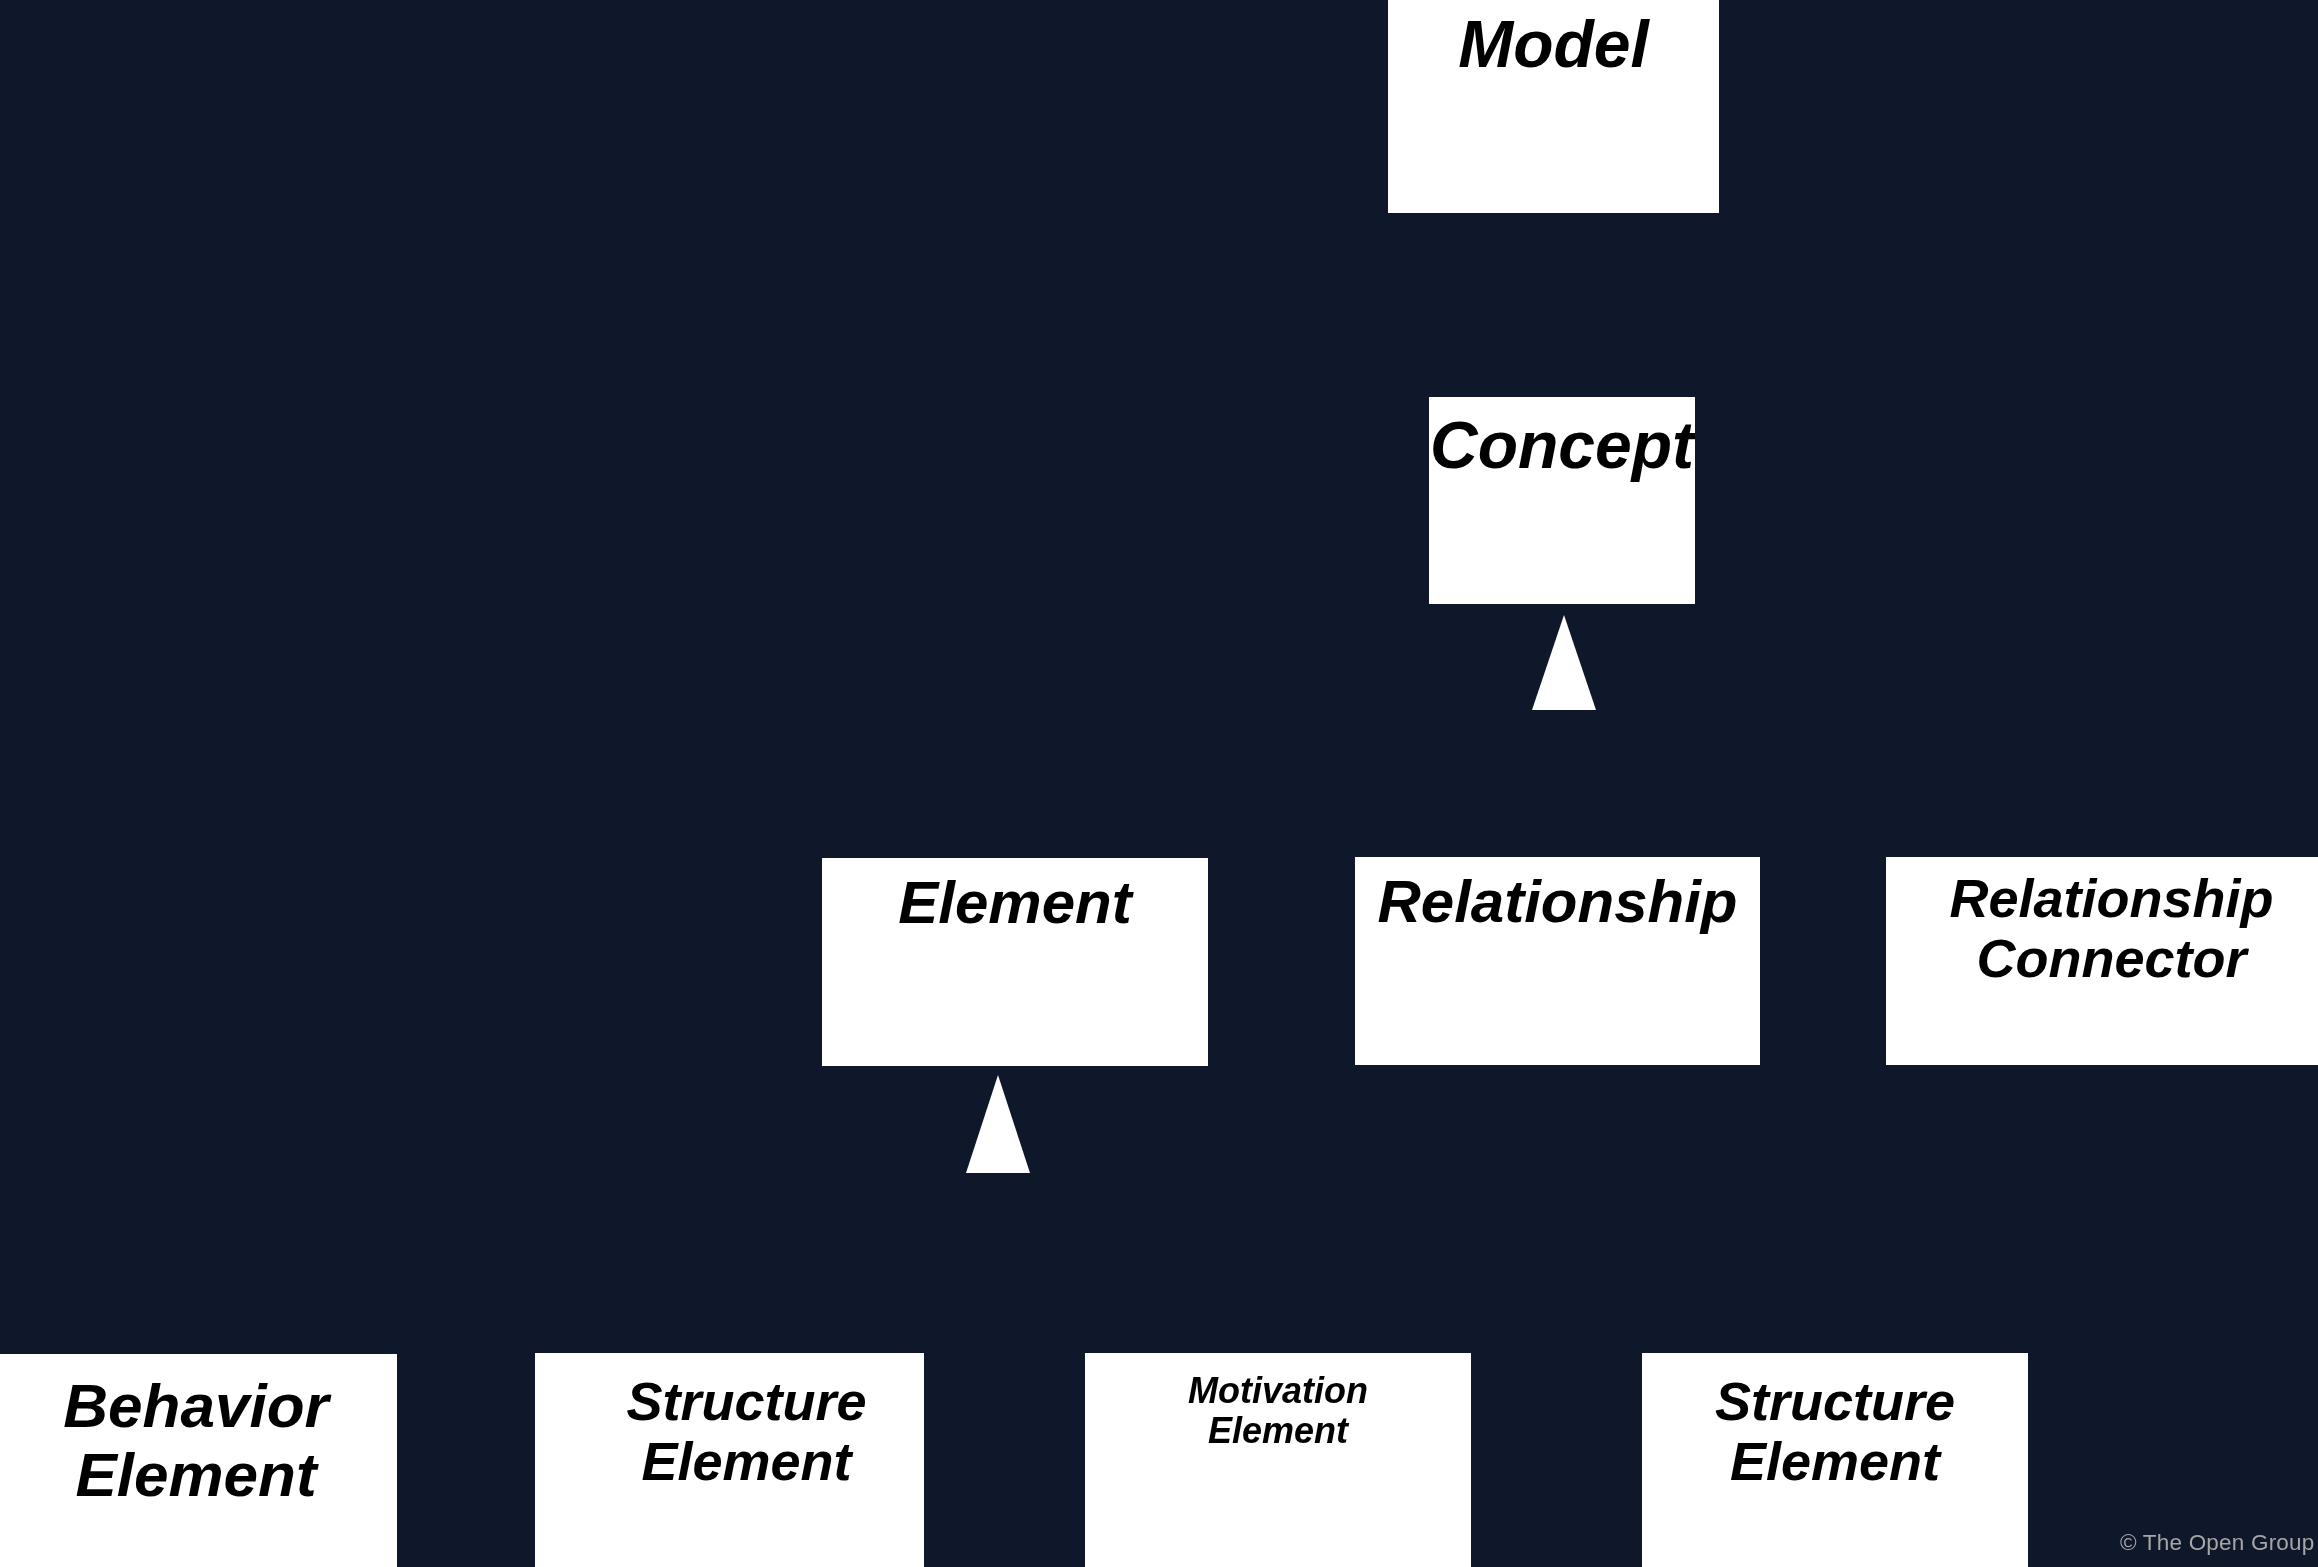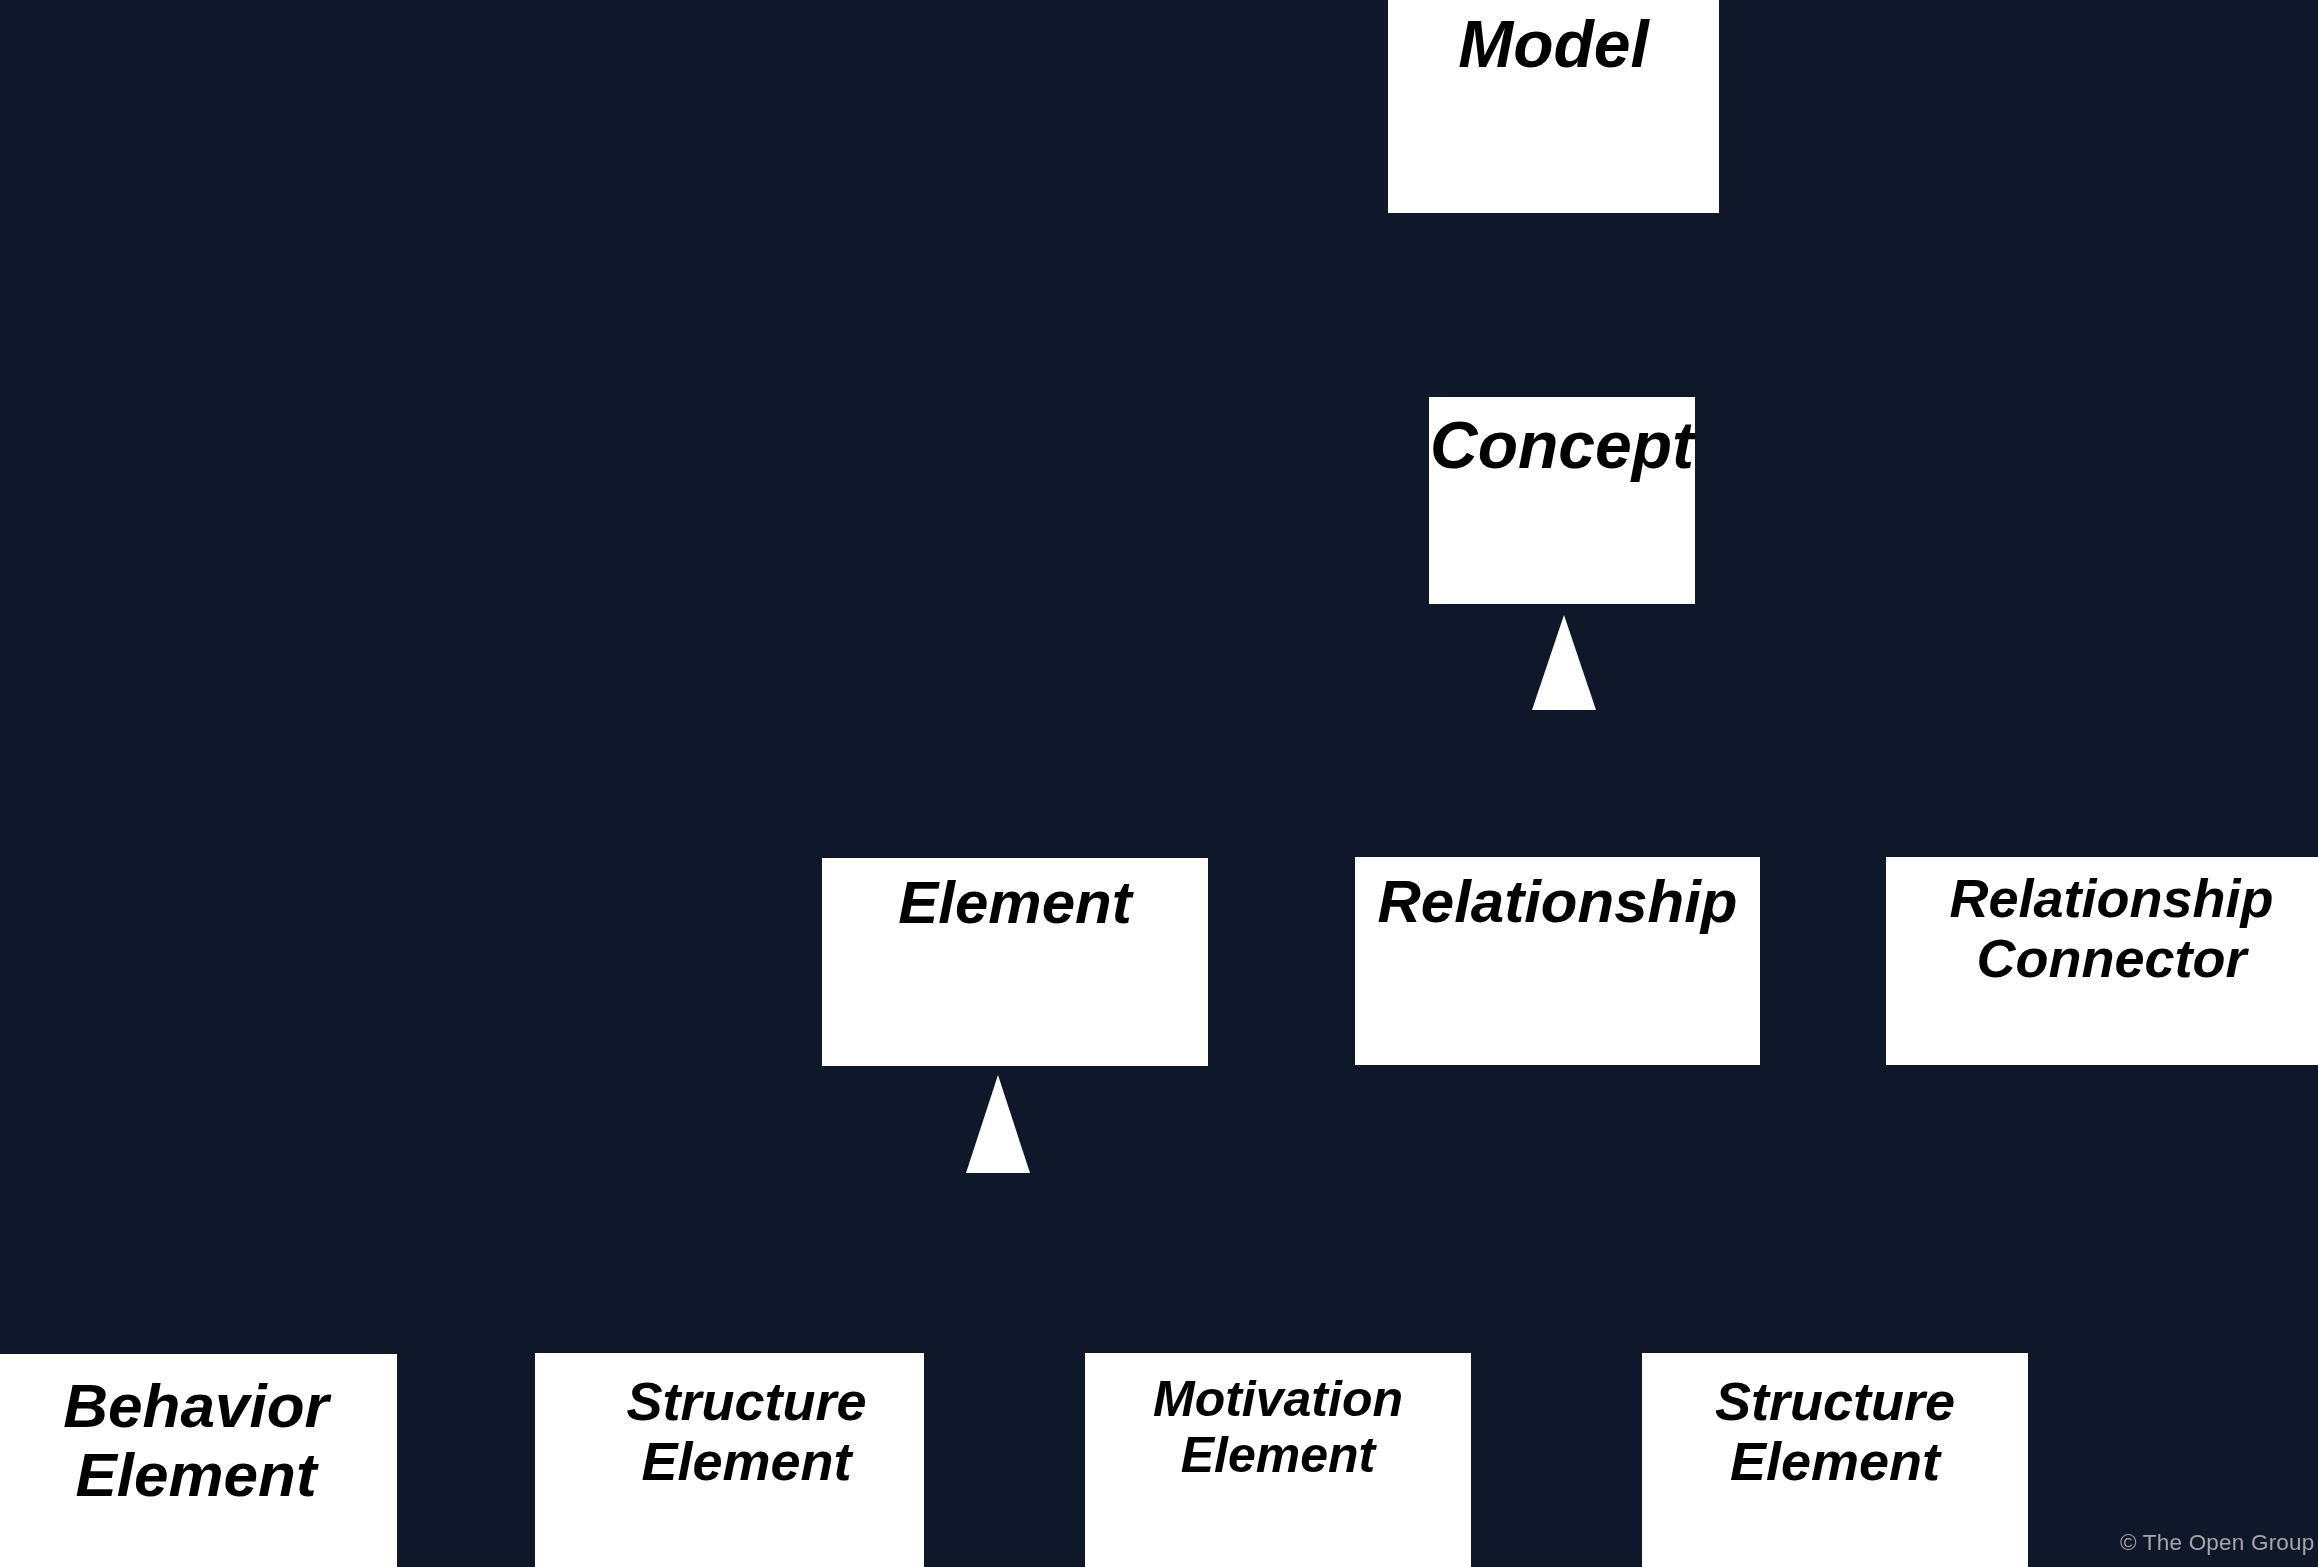--- a/index.html
+++ b/index.html
@@ -52,21 +52,21 @@
   #node-relationship-connector { left: 1886px; top: 857px; width: 451px; height: 208px; }
   #node-relationship-connector .class-label { font-size: 54px; padding-top: 10.5px; }
 
   #node-behavior-element   { left: -4.5px;   top: 1354px; width: 401px; height: 225px; }
   #node-behavior-element .class-label   { font-size: 62px; padding-top: 16.5px; }
 
   #node-structure-element  { left: 535px;  top: 1353px; width: 389px; height: 227px; }
   #node-structure-element .class-label  { font-size: 54px; padding-top: 18px; margin-left: 34px; }
 
   #node-motivation-element { left: 1085px; top: 1353px; width: 386px; height: 227px; }
-  #node-motivation-element .class-label { font-size: 50px; padding-top: 18px; }
+  #node-motivation-element .class-label { font-size: 36px; padding-top: 18px; }
 
   #node-composite-element  { left: 1642px; top: 1353px; width: 386px; height: 227px; }
   #node-composite-element .class-label  { font-size: 54px; padding-top: 18px; }
 
   
   .generalization-arrow {
     position: absolute;
     width: 0;
     height: 0;
     border-left: 32px solid transparent;

